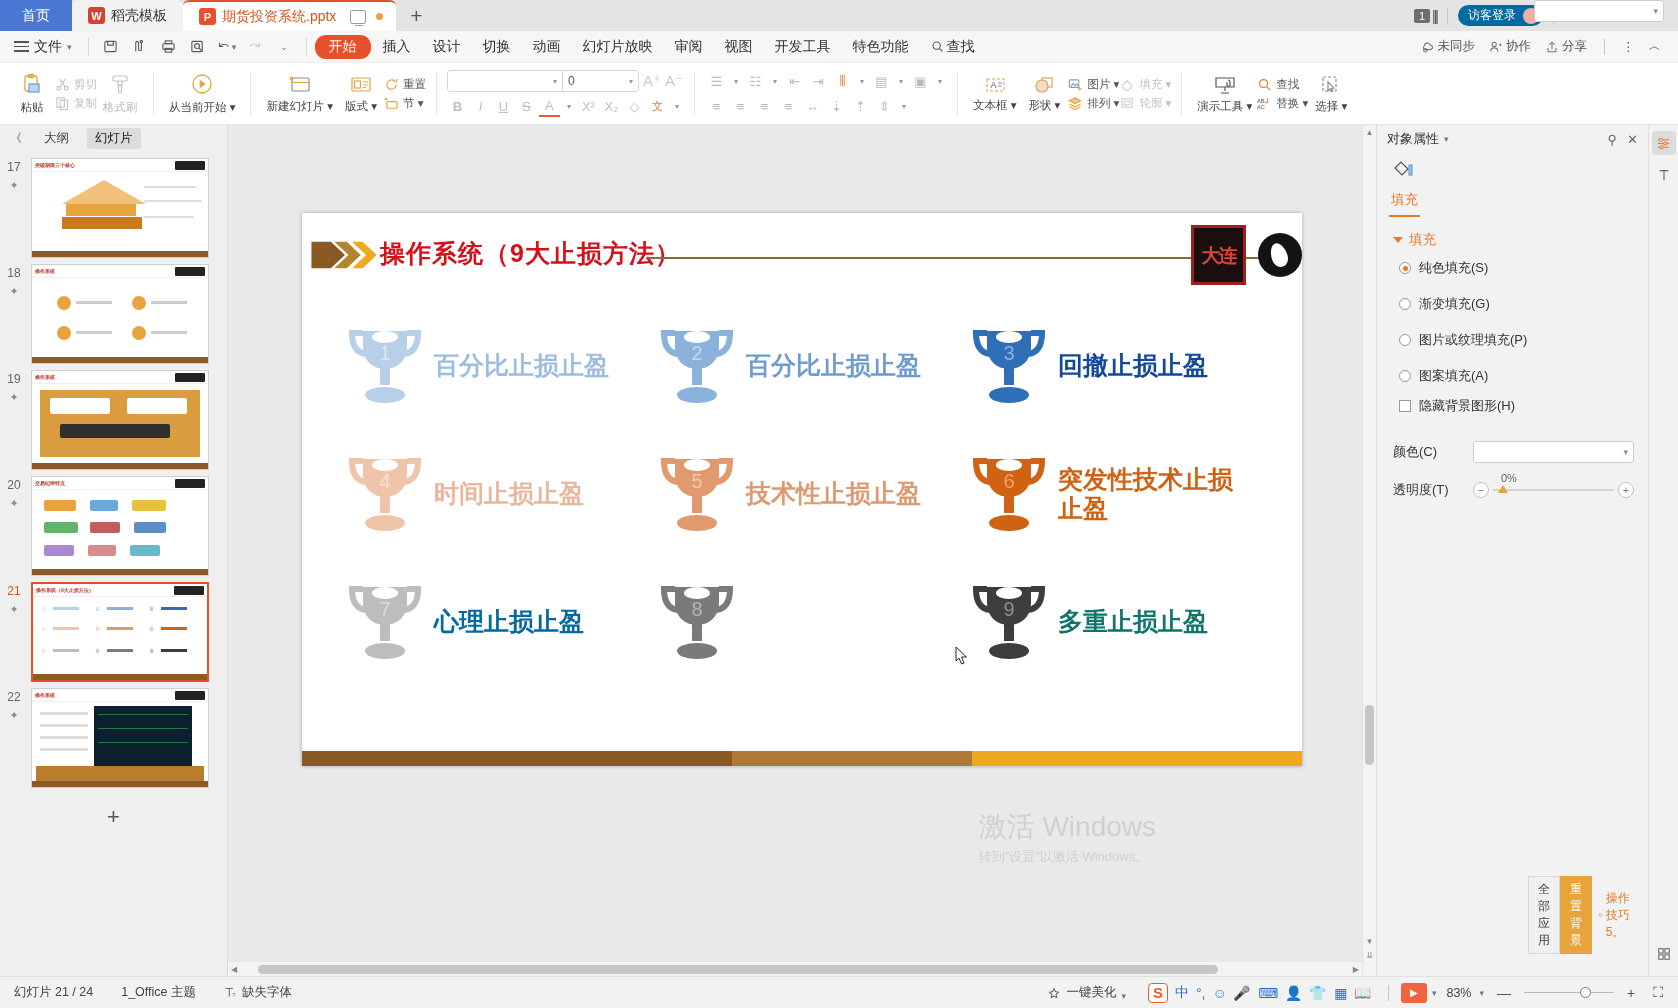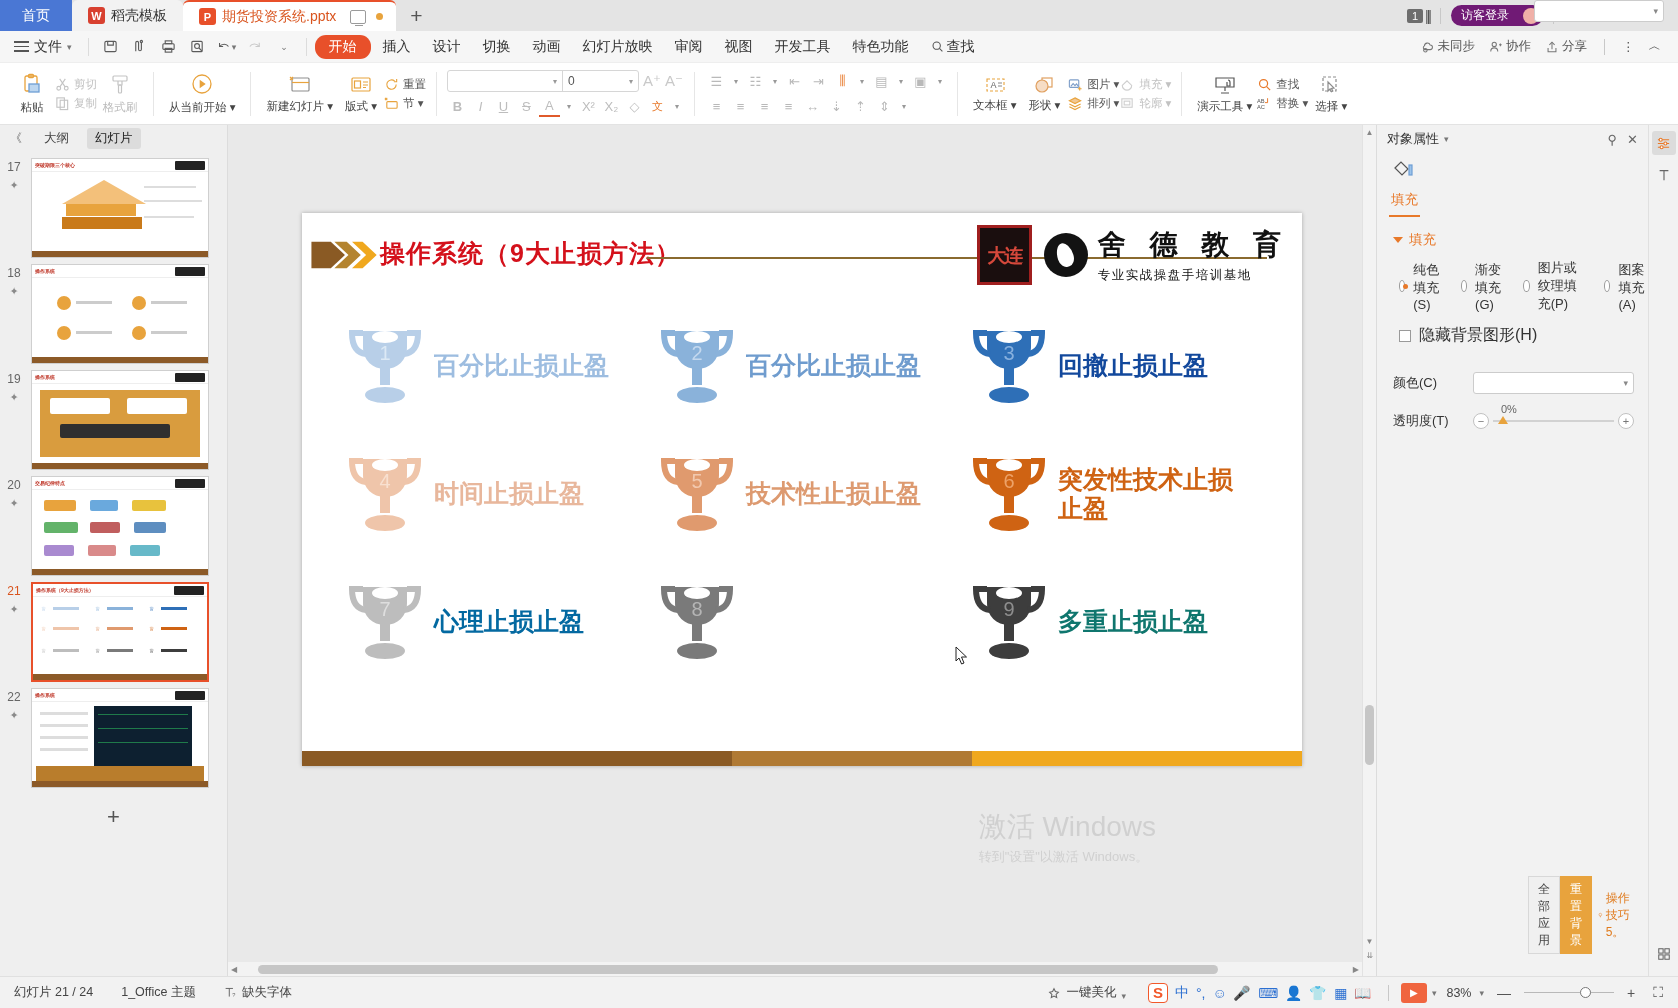--- a/index.html
+++ b/index.html
@@ -26,22 +26,22 @@
   .ic-ppt { background:#e8502a; }
   .tab .closebox { position:absolute; right:30px; width:16px; height:14px; border:1.4px solid #9b9b9b; border-radius:2px; }
   .tab .closebox:after { content:""; position:absolute; left:4px; top:14px; width:8px; height:1.4px; background:#9b9b9b; }
   .tab .dot { position:absolute; right:13px; width:7px; height:7px; border-radius:50%; background:#e8a33d; }
   .newtab { width:40px; height:31px; display:flex; align-items:center; justify-content:center; font-size:21px; color:#555; background:#e4e4e4;}
   .tabbar-right { margin-left:auto; display:flex; align-items:center; height:31px; padding-right:8px; gap:2px;}
   .pagebadge { display:flex; align-items:center; }
   .pagebadge .num { background:#6d6d6d; color:#fff; font-size:11px; padding:1px 5px; border-radius:2px; }
   .pagebadge .bars { margin-left:2px; color:#555; letter-spacing:-2px; font-size:14px;}
   .vdiv { width:1px; height:16px; background:#c8c8c8; margin:0 8px;}
-  .guest { background:#701a75; color:#fff; border-radius:11px; height:21px; display:flex; align-items:center;
-           gap:14px; padding:0 4px 0 10px; font-size:12px; }
+  .guest { background:#0369a1; color:#fff; border-radius:11px; height:21px; display:flex; align-items:center;
+           gap:7px; padding:0 4px 0 10px; font-size:12px; }
   .guest .av { width:16px; height:16px; border-radius:50%; background:#f0b0a8; display:block;}
   .wbtn { width:34px; height:26px; display:flex; align-items:center; justify-content:center; color:#444; font-size:14px;}
 
   
   .menubar { height:32px; background:#f6f6f6; display:flex; align-items:center; padding:0 6px; gap:2px; border-bottom:1px solid #eee;}
   .mfile { display:flex; align-items:center; gap:5px; padding:0 8px; font-size:14px; }
   .hamburger { display:inline-block; width:15px; }
   .hamburger i { display:block; height:1.6px; background:#555; margin:3px 0;}
   .caret { font-size:9px; color:#777; }
   .qicon { width:27px; height:26px; display:flex; align-items:center; justify-content:center; color:#5b5b5b;}
@@ -137,25 +137,25 @@
 
   
   .rightpanel { width:272px; background:#f2f2f2; border-left:1px solid #dcdcdc; display:flex; flex-direction:column;}
   .rp-head { height:28px; display:flex; align-items:center; padding:0 10px; font-size:13px; color:#333; gap:5px;}
   .rp-head .rp-actions { margin-left:auto; display:flex; gap:10px; color:#666; font-size:13px;}
   .rp-icons { height:34px; display:flex; align-items:center; padding-left:14px;}
   .rp-tabs { display:flex; padding-left:12px; }
   .rp-tab { font-size:13.5px; color:#e8792a; padding:4px 2px 6px; border-bottom:2px solid #e8792a;}
   .rp-sect { display:flex; align-items:center; gap:6px; padding:14px 0 10px 16px; color:#e8792a; font-size:13.5px;}
   .tri { width:0;height:0;border-left:5px solid transparent;border-right:5px solid transparent;border-top:6px solid #e8792a;}
-  .radios { padding-left:22px; display:flex; flex-direction:row; gap:18px;}
+  .radios { padding-left:22px; display:flex; flex-direction:column; gap:18px;}
   .rad { display:flex; align-items:center; gap:8px; font-size:13px; color:#333;}
   .rad .circle { width:12px; height:12px; border:1px solid #9a9a9a; border-radius:50%; background:#fff; position:relative;}
   .rad.on .circle:after { content:""; position:absolute; left:2.5px; top:2.5px; width:5px; height:5px; border-radius:50%; background:#e8792a;}
-  .chk { display:flex; align-items:center; gap:8px; font-size:16px; color:#333; padding-left:22px; margin-top:12px;}
+  .chk { display:flex; align-items:center; gap:8px; font-size:13px; color:#333; padding-left:22px; margin-top:12px;}
   .chk .box { width:12px; height:12px; border:1px solid #9a9a9a; background:#fff;}
   .fieldrow { display:flex; align-items:center; padding:0 14px 0 16px; margin-top:26px; font-size:13px; color:#333;}
   .fieldrow .lbl { width:80px;}
   .selectbox { flex:1; height:22px; background:#fff; border:1px solid #ccc; border-radius:3px; display:flex; align-items:center; justify-content:flex-end; padding-right:5px; color:#888; font-size:9px;}
   .opacityrow { display:flex; align-items:center; padding:0 14px 0 16px; margin-top:18px; font-size:13px; color:#333;}
   .slider { flex:1; display:flex; align-items:center; gap:4px; position:relative;}
   .sl-minus, .sl-plus { width:16px; height:16px; border:1px solid #c2c2c2; border-radius:50%; color:#777; display:flex; align-items:center; justify-content:center; font-size:11px; background:#fff;}
   .sl-track { flex:1; height:2px; background:#d2d2d2; position:relative;}
   .sl-knob { position:absolute; left:5px; top:-4px; width:0;height:0;border-left:5px solid transparent;border-right:5px solid transparent;border-bottom:8px solid #e8a33d;}
   .sl-val { position:absolute; left:8px; top:-17px; font-size:11px; color:#666;}
@@ -744,24 +744,20 @@
           </svg>
           <div class="sl-title">操作系统（9大止损方法）</div>
           <div class="sl-rule" style="left:345px;width:280px;"></div>
           <div class="sl-rule" style="left:625px;width:340px;"></div>
 
           <div class="brand">
             <div class="seal">
               <span>大连</span>
             </div>
             <div class="circlelogo"></div>
-            <div class="brandtext">
-              <div class="b1">舍 德 教 育</div>
-              <div class="b2">专业实战操盘手培训基地</div>
-            </div>
           </div>
 
           <div class="grid">
 
             <div class="grow">
               <div class="cell">
                 <svg class="trophy" viewBox="0 0 78 86">
                   <path d="M17 8h44v16c0 13-9.5 22-22 22S17 37 17 24z" fill="#b8cfe8"></path>
                   <path d="M17 10H6c0 14 6 20 14 21" fill="none" stroke="#b8cfe8" stroke-width="6"></path>
                   <path d="M61 10h11c0 14-6 20-14 21" fill="none" stroke="#b8cfe8" stroke-width="6"></path>

